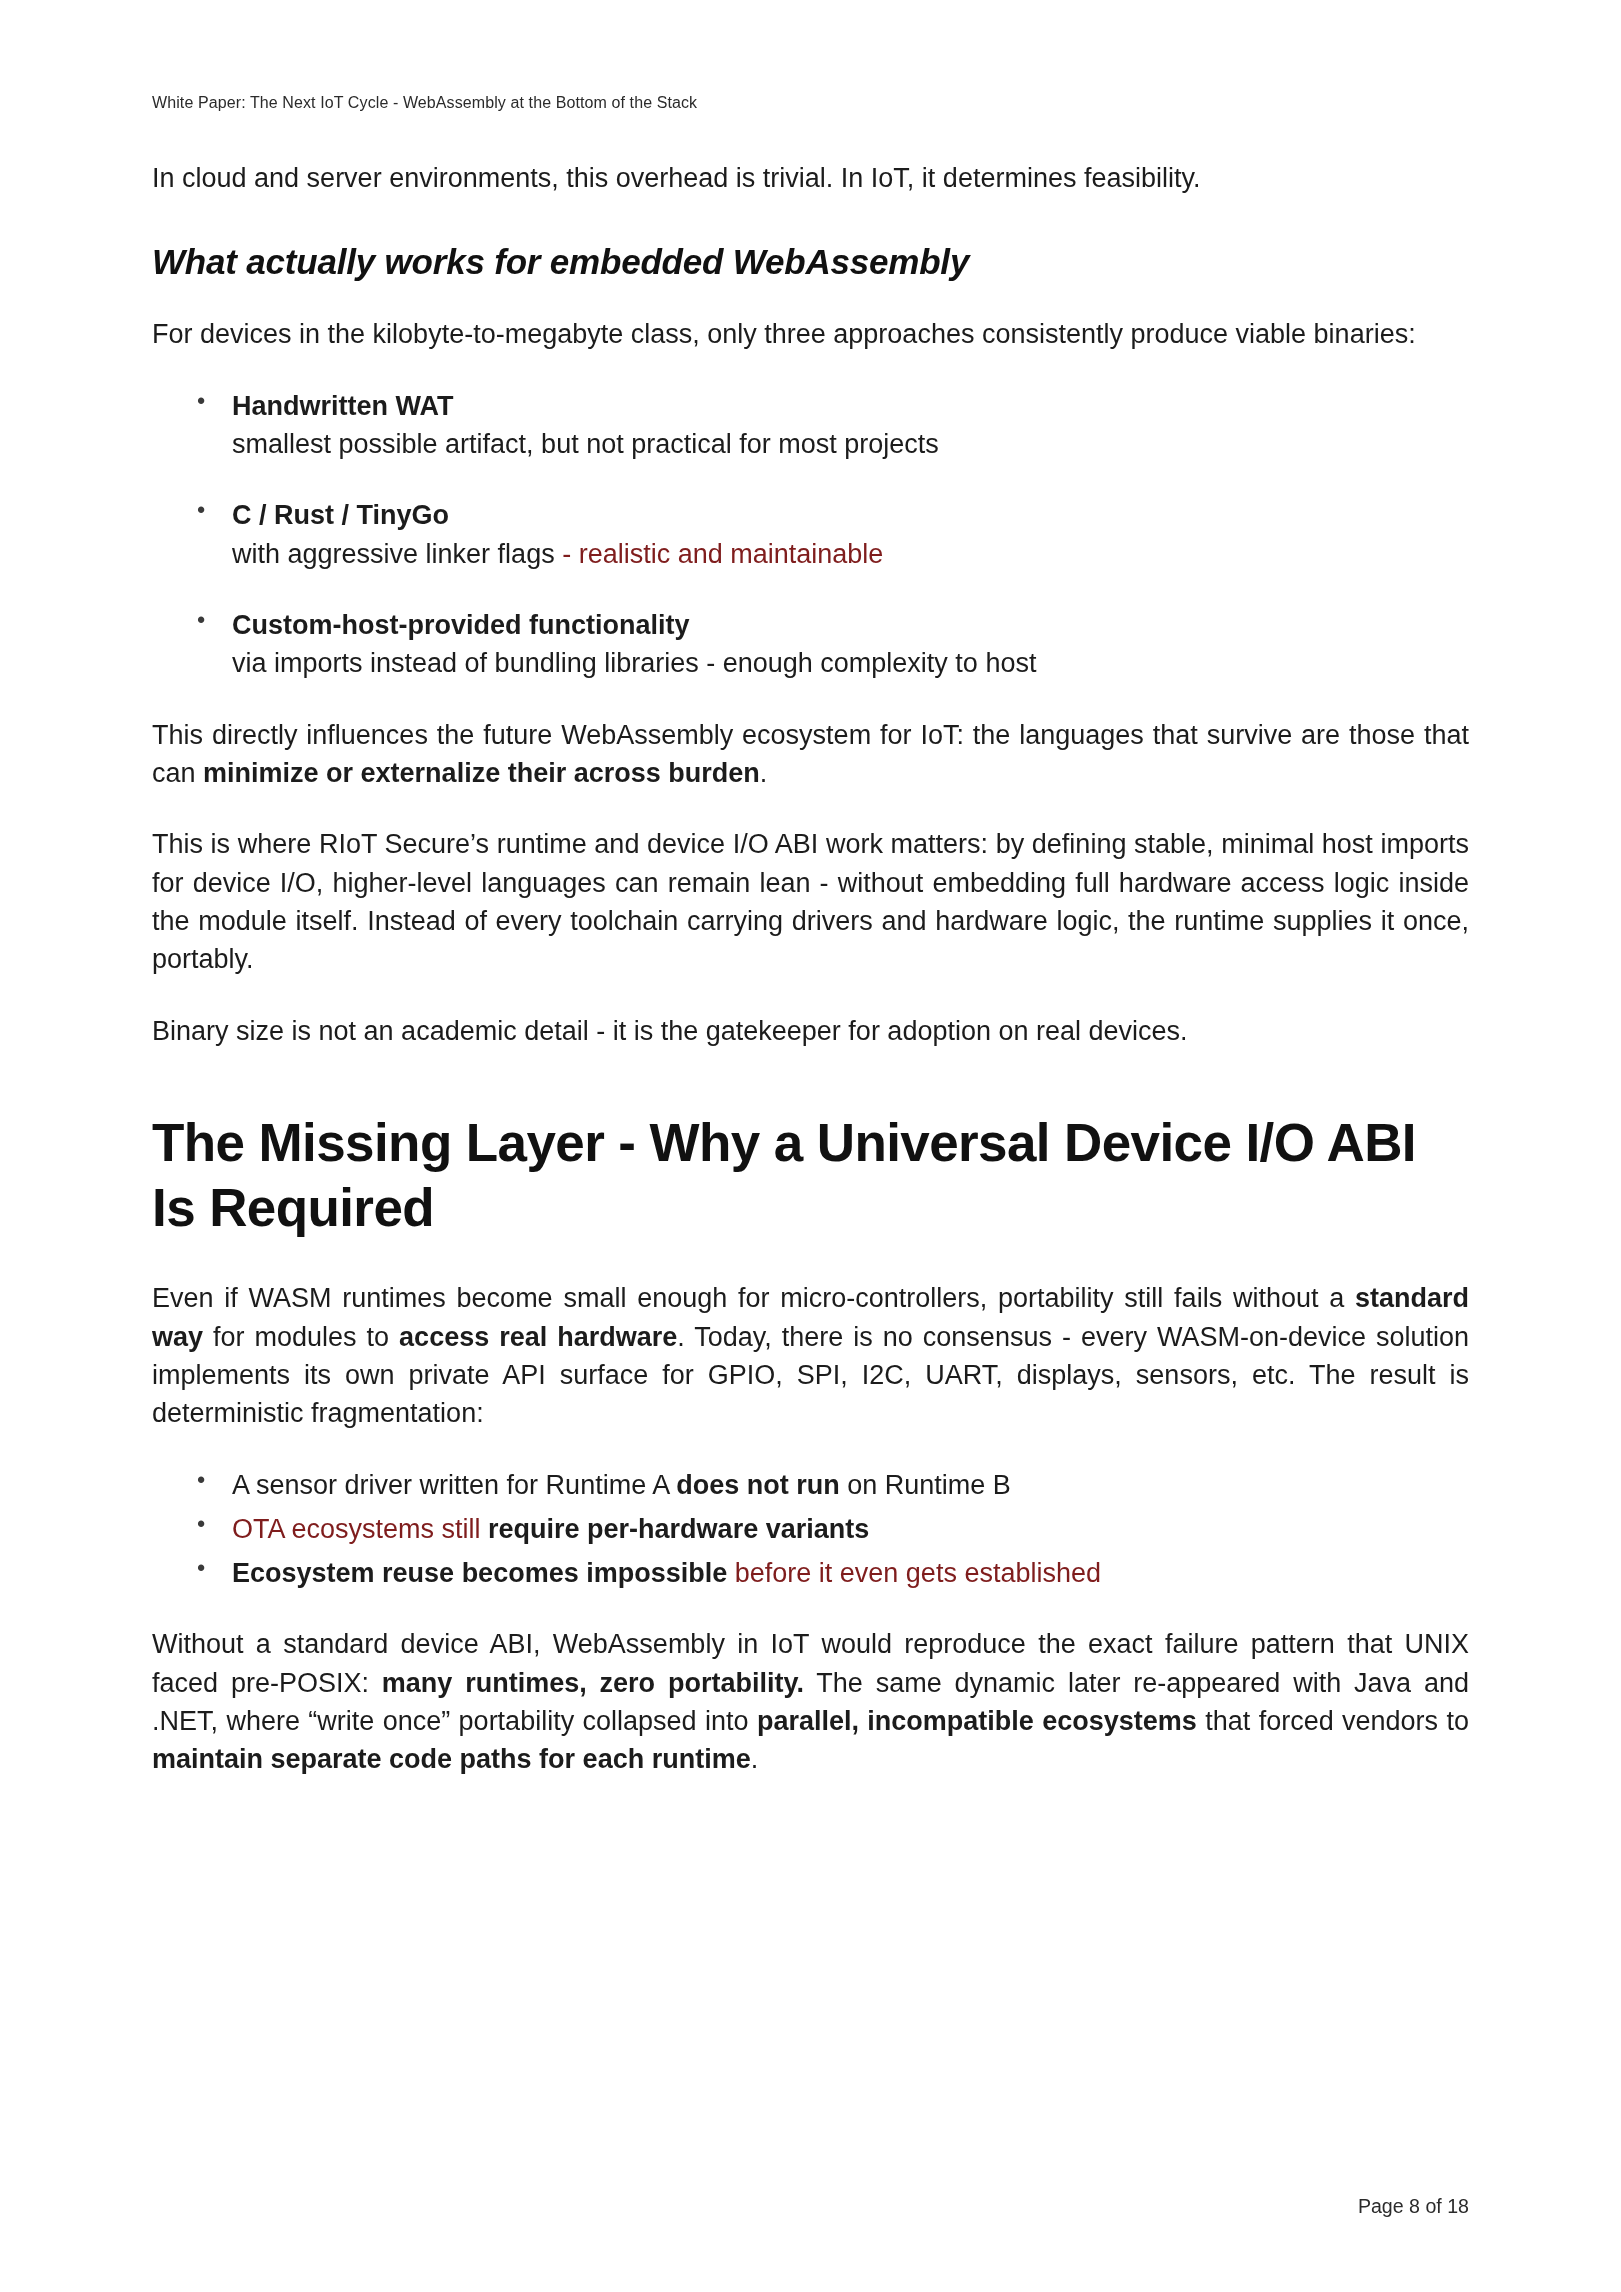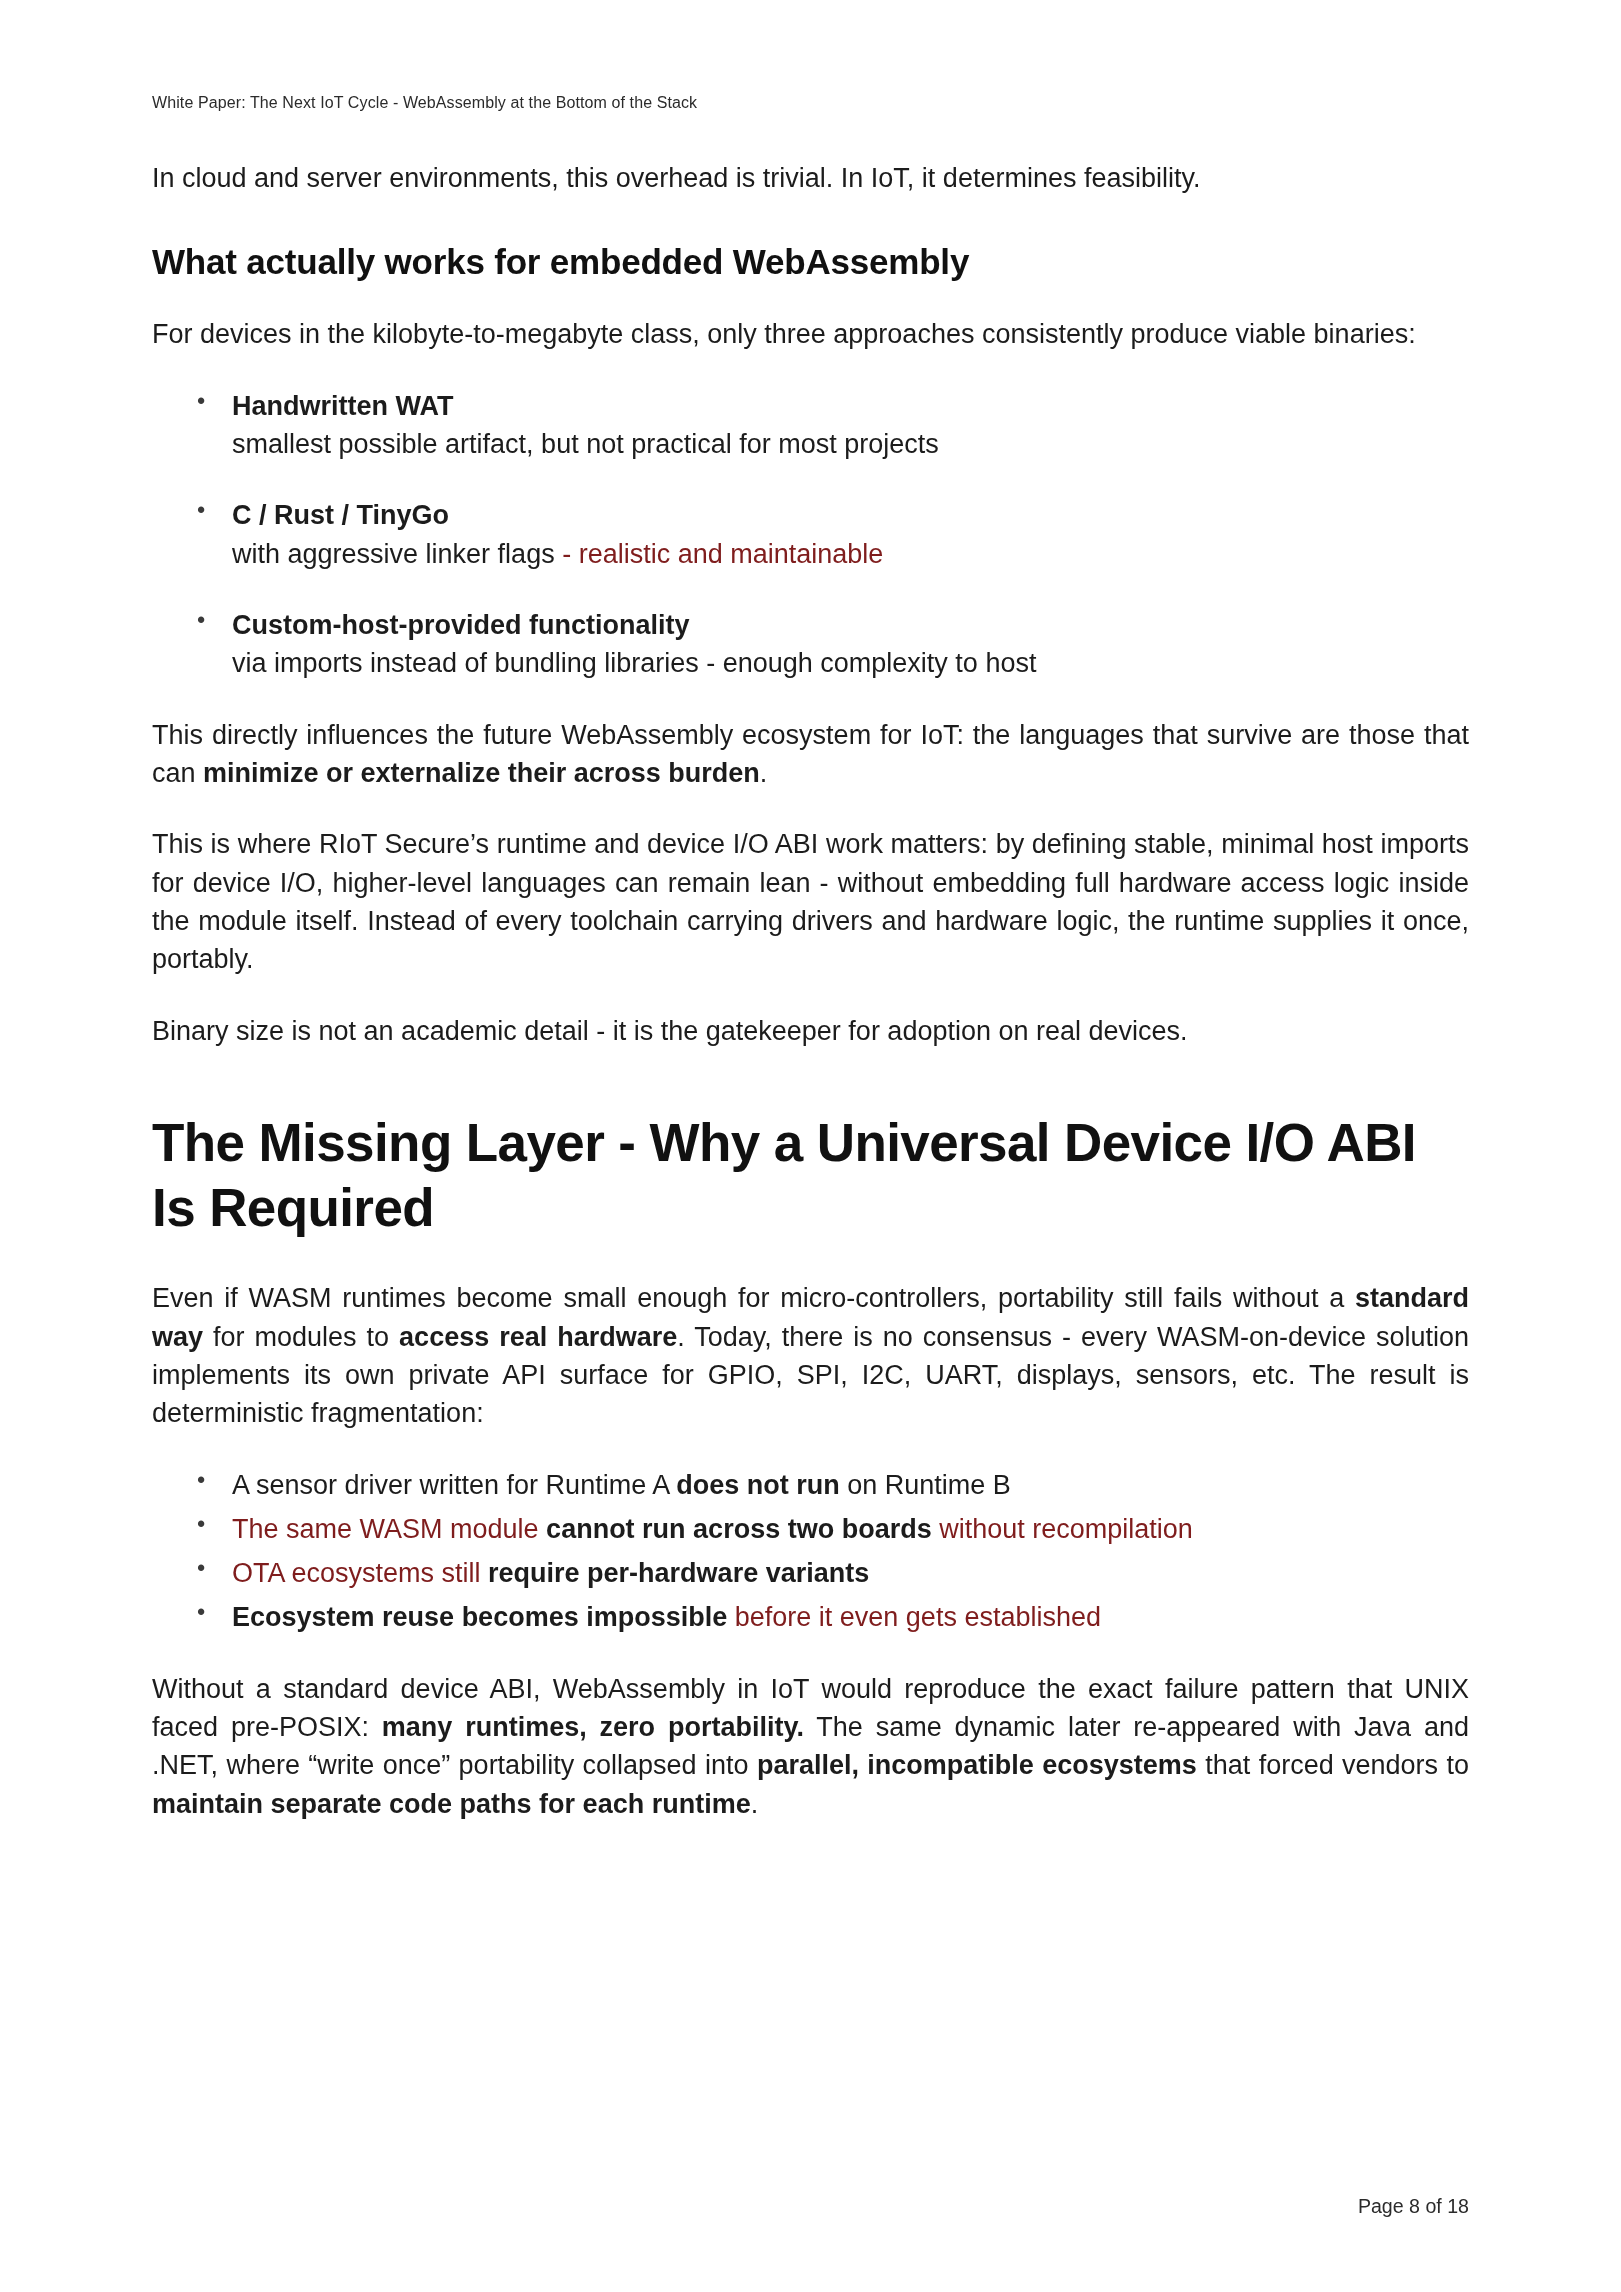--- a/index.html
+++ b/index.html
@@ -34,20 +34,21 @@
   }
   p.body-text.nojustify {
     text-align: left;
   }
   h2.section-title {
     font-size: 35px;
     font-weight: bold;
     margin: 45px 0 33px 0;
     letter-spacing: -0.2px;
     color: #111;
+    font-style: italic;
   }
   h1.chapter-title {
     font-size: 53px;
     font-weight: bold;
     line-height: 1.22;
     margin: 61px 0 39px 0;
     letter-spacing: -0.6px;
     color: #111;
   }
   ul.bullets {
@@ -125,21 +126,20 @@
   <p class="body-text">This is where RIoT Secure’s runtime and device I/O ABI work matters: by defining stable, minimal host imports for device I/O, higher-level languages can remain lean - without embedding full hardware access logic inside the module itself. Instead of every toolchain carrying drivers and hardware logic, the runtime supplies it once, portably.</p>
 
   <p class="body-text nojustify">Binary size is not an academic detail - it is the gatekeeper for adoption on real devices.</p>
 
   <h1 class="chapter-title">The Missing Layer - Why a Universal Device I/O ABI Is Required</h1>
 
   <p class="body-text"><span>Even if WASM runtimes become small enough for micro-controllers, portability still fails without a </span><span class="b-term">standard way</span><span> for modules to </span><span class="b-term">access real hardware</span><span>. Today, there is no consensus - every WASM-on-device solution implements its own private API surface for GPIO, SPI, I2C, UART, displays, sensors, etc. The result is deterministic fragmentation:</span></p>
 
   <ul class="bullets tight">
     <li><span>A sensor driver written for Runtime A </span><span class="b-term">does not run</span><span> on Runtime B</span></li>
-    <li><span class="muted">The same WASM module </span><span class="b-term">cannot run across two boards</span><span class="muted"> without recompilation</span></li>
     <li><span class="muted">OTA ecosystems still </span><span class="b-term">require per-hardware variants</span><span></span></li>
     <li><span></span><span class="b-term">Ecosystem reuse becomes impossible</span><span class="muted"> before it even gets established</span></li>
   </ul>
 
   <p class="body-text"><span>Without a standard device ABI, WebAssembly in IoT would reproduce the exact failure pattern that UNIX faced pre-POSIX: </span><span class="b-term">many runtimes, zero portability.</span><span> The same dynamic later re-appeared with Java and .NET, where “write once” portability collapsed into </span><span class="b-term">parallel, incompatible ecosystems</span><span> that forced vendors to </span><span class="b-term">maintain separate code paths for each runtime</span><span>.</span></p>
 
   <div class="footer">Page 8 of 18</div>
 
 </div>
 

